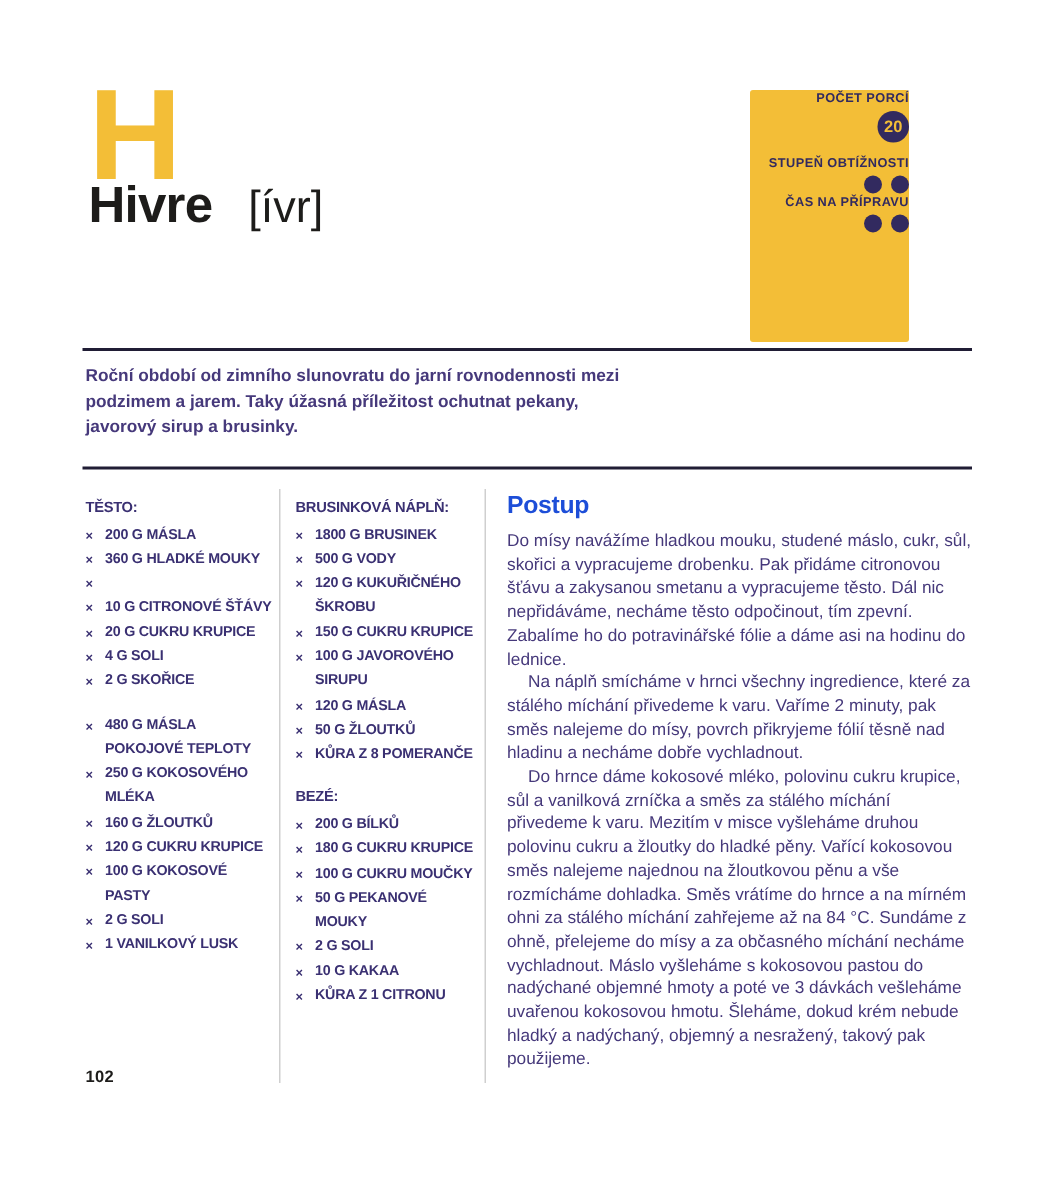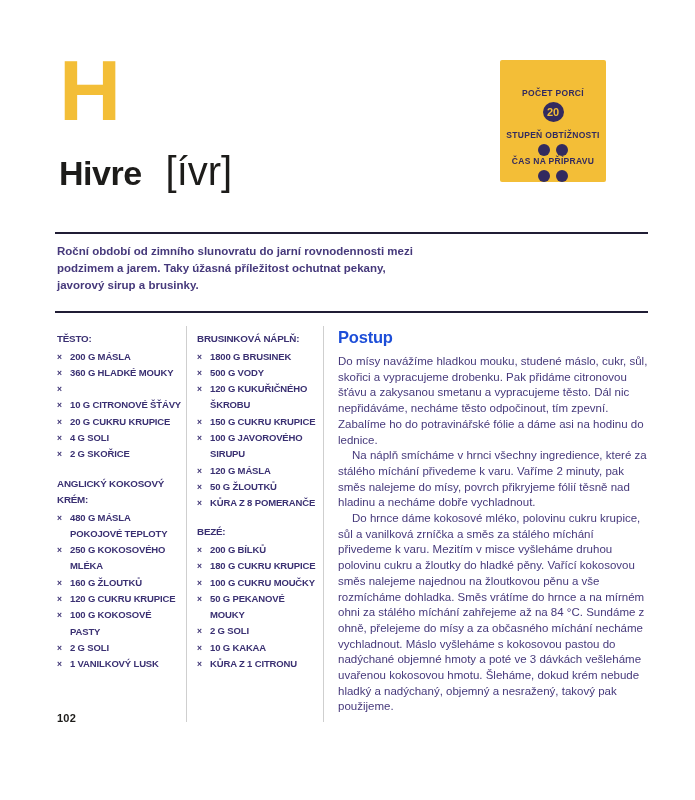--- a/index.html
+++ b/index.html
@@ -29,29 +29,29 @@
     letter-spacing:-2px;
   }
 
   
   .title-row{
     position:absolute;left:59px;top:118px;
     display:flex;align-items:baseline;gap:24px;
     color:var(--title-ink);
   }
   .title-main{font-size:34px;font-weight:bold;letter-spacing:-0.5px;}
-  .title-pron{font-size:40px;font-weight:400;letter-spacing:0;margin-top:31px;}
+  .title-pron{font-size:30px;font-weight:400;letter-spacing:0;}
 
   
   .info-box{
-    position:absolute;left:500px;top:60px;width:106px;height:122px;
+    position:absolute;left:500px;top:60px;width:106px;height:168px;
     background:var(--yellow);
     border-radius:2px;
-    display:flex;flex-direction:column;align-items:center;
-    padding-top:28px;
+    display:flex;flex-direction:column;align-items:flex-end;
+    padding-top:0;
     color:var(--navy);
   }
   .info-label{
     font-size:8.5px;font-weight:bold;letter-spacing:0.3px;
     text-align:center;white-space:nowrap;
   }
   .servings-circle{
     margin-top:4px;
     width:21px;height:21px;border-radius:50%;
     background:var(--navy);
@@ -198,21 +198,20 @@
         <div class="ing-item">
           <span class="bullet">×</span>
           <span class="txt">4 G SOLI</span>
         </div>
         <div class="ing-item">
           <span class="bullet">×</span>
           <span class="txt">2 G SKOŘICE</span>
         </div>
       </div>
       <div class="ing-section">
-        <div class="ing-title">ANGLICKÝ KOKOSOVÝ KRÉM:</div>
         <div class="ing-item">
           <span class="bullet">×</span>
           <span class="txt">480 G MÁSLA POKOJOVÉ TEPLOTY</span>
         </div>
         <div class="ing-item">
           <span class="bullet">×</span>
           <span class="txt">250 G KOKOSOVÉHO MLÉKA</span>
         </div>
         <div class="ing-item">
           <span class="bullet">×</span>

